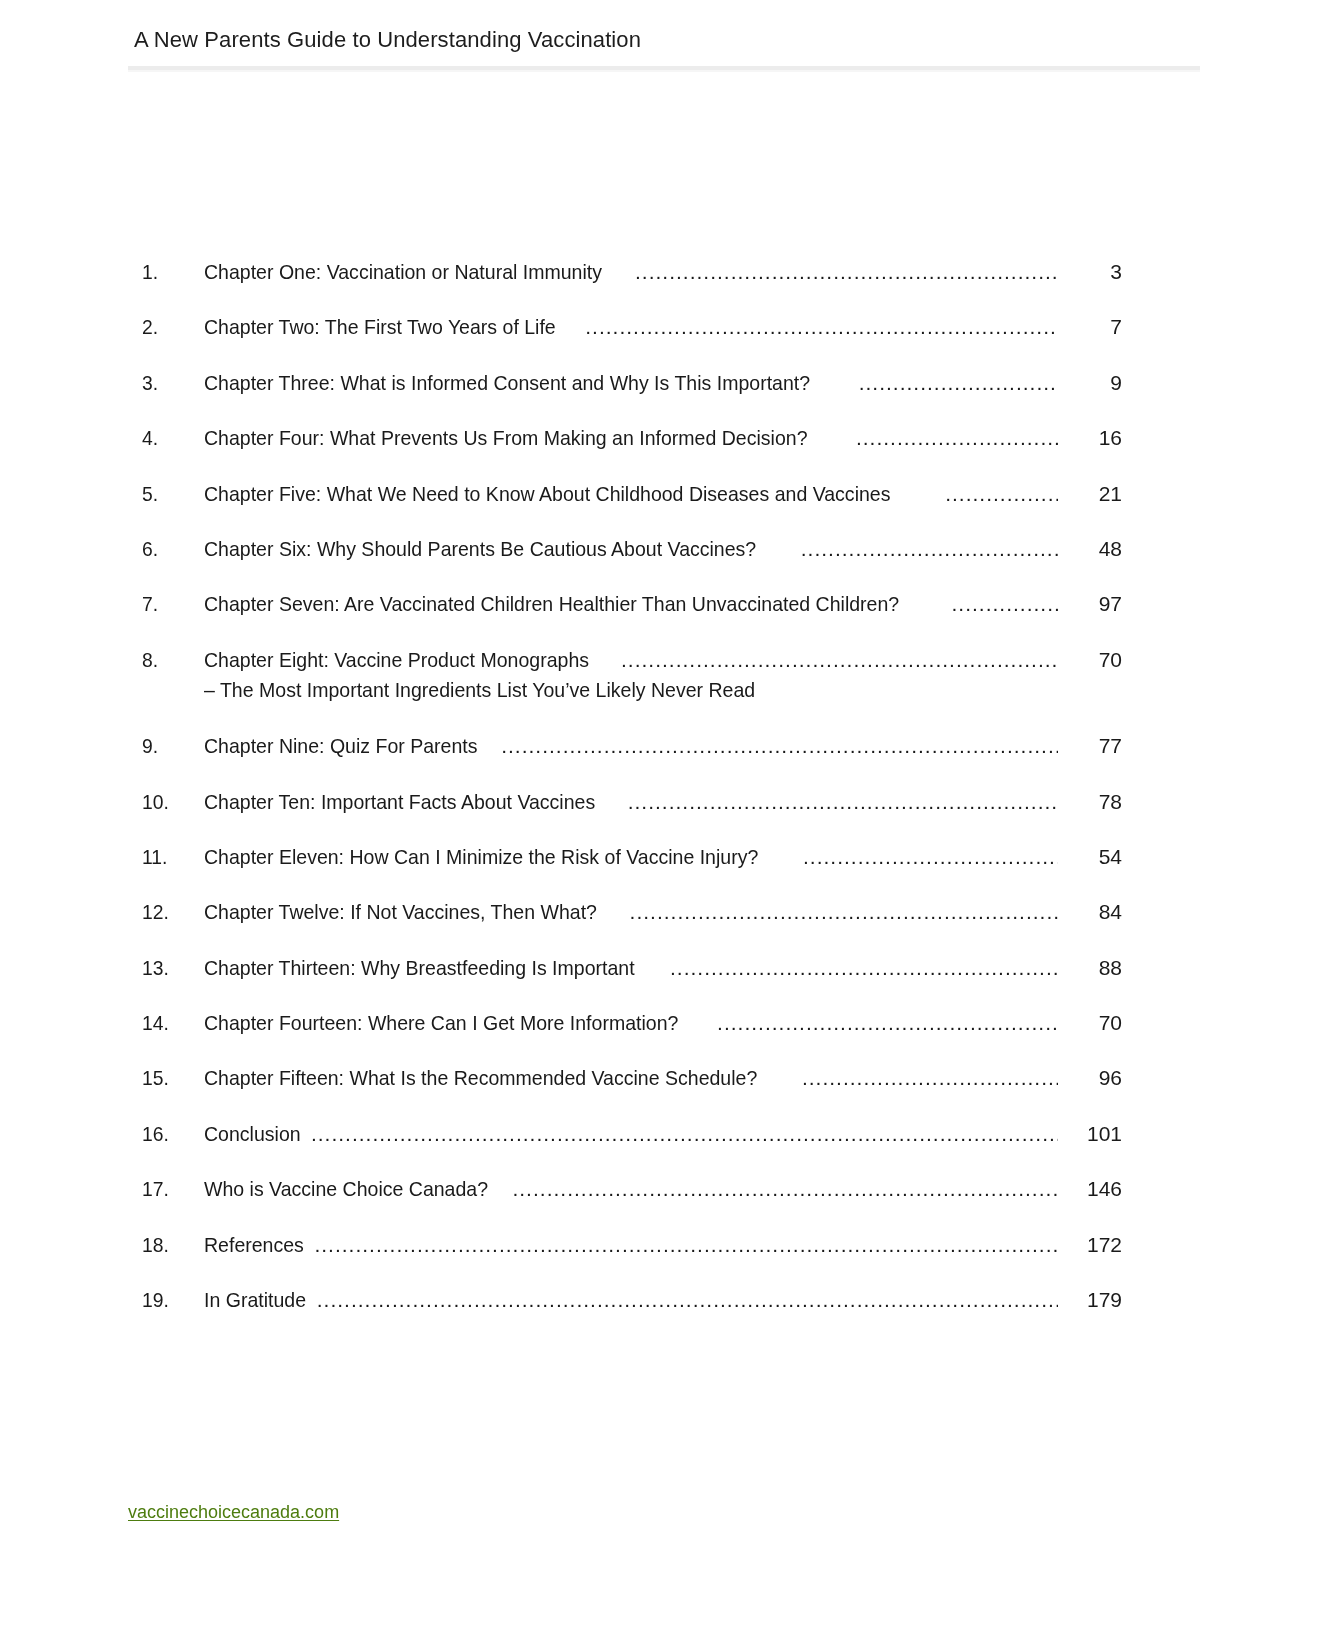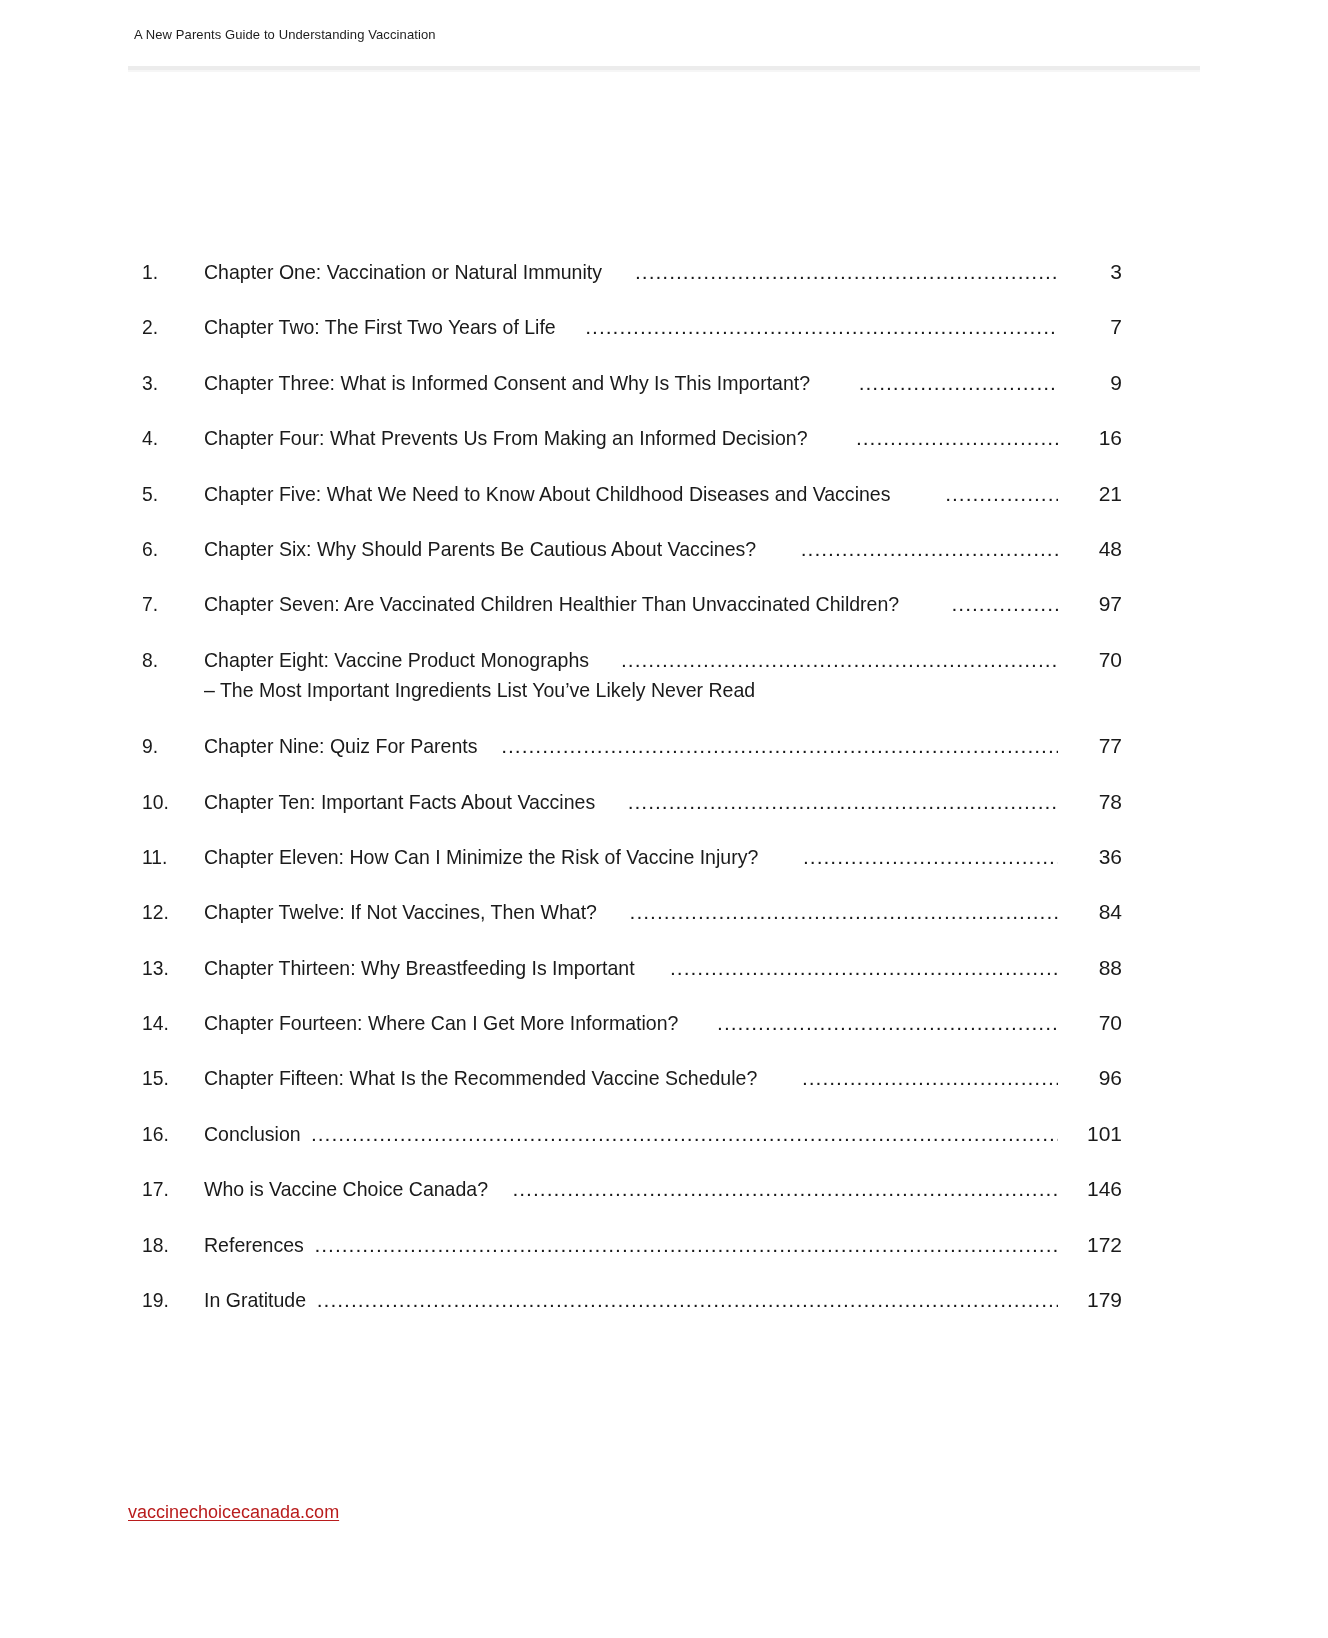--- a/index.html
+++ b/index.html
@@ -20,21 +20,21 @@
     position: absolute;
     inset: 0;
     background: #ffffff;
   }
 
   
   .running-header {
     position: absolute;
     left: 134px;
     top: 27px;
-    font-size: 13px;
+    font-size: 22px;
     letter-spacing: 0.1px;
     color: #1d1d1d;
     white-space: nowrap;
   }
 
   .header-rule {
     position: absolute;
     left: 128px;
     right: 128px;
     top: 66px;
@@ -286,21 +286,21 @@
             <span class="toc-page">78</span>
           </div>
         </div>
       </div>
       <div class="toc-row">
         <div class="toc-num">11.</div>
         <div class="toc-body">
           <div class="toc-line">
             <span class="toc-title">Chapter Eleven: How Can I Minimize the Risk of Vaccine Injury?</span>
             <span class="toc-dots">........................................................................................................................................................................................................</span>
-            <span class="toc-page">36</span>
+            <span class="toc-page">54</span>
           </div>
         </div>
       </div>
       <div class="toc-row">
         <div class="toc-num">12.</div>
         <div class="toc-body">
           <div class="toc-line">
             <span class="toc-title">Chapter Twelve: If Not Vaccines, Then What?</span>
             <span class="toc-dots">........................................................................................................................................................................................................</span>
             <span class="toc-page">84</span>
@@ -372,15 +372,15 @@
         <div class="toc-body">
           <div class="toc-line">
             <span class="toc-title">In Gratitude</span>
             <span class="toc-dots">........................................................................................................................................................................................................</span>
             <span class="toc-page">179</span>
           </div>
         </div>
       </div>
     </div>
 
-  <a class="footer-link" style="color: #b91c1c;">vaccinechoicecanada.com</a>
+  <a class="footer-link" style="color: #4d7c0f;">vaccinechoicecanada.com</a>
 
 </div>
 
 </body></html>

